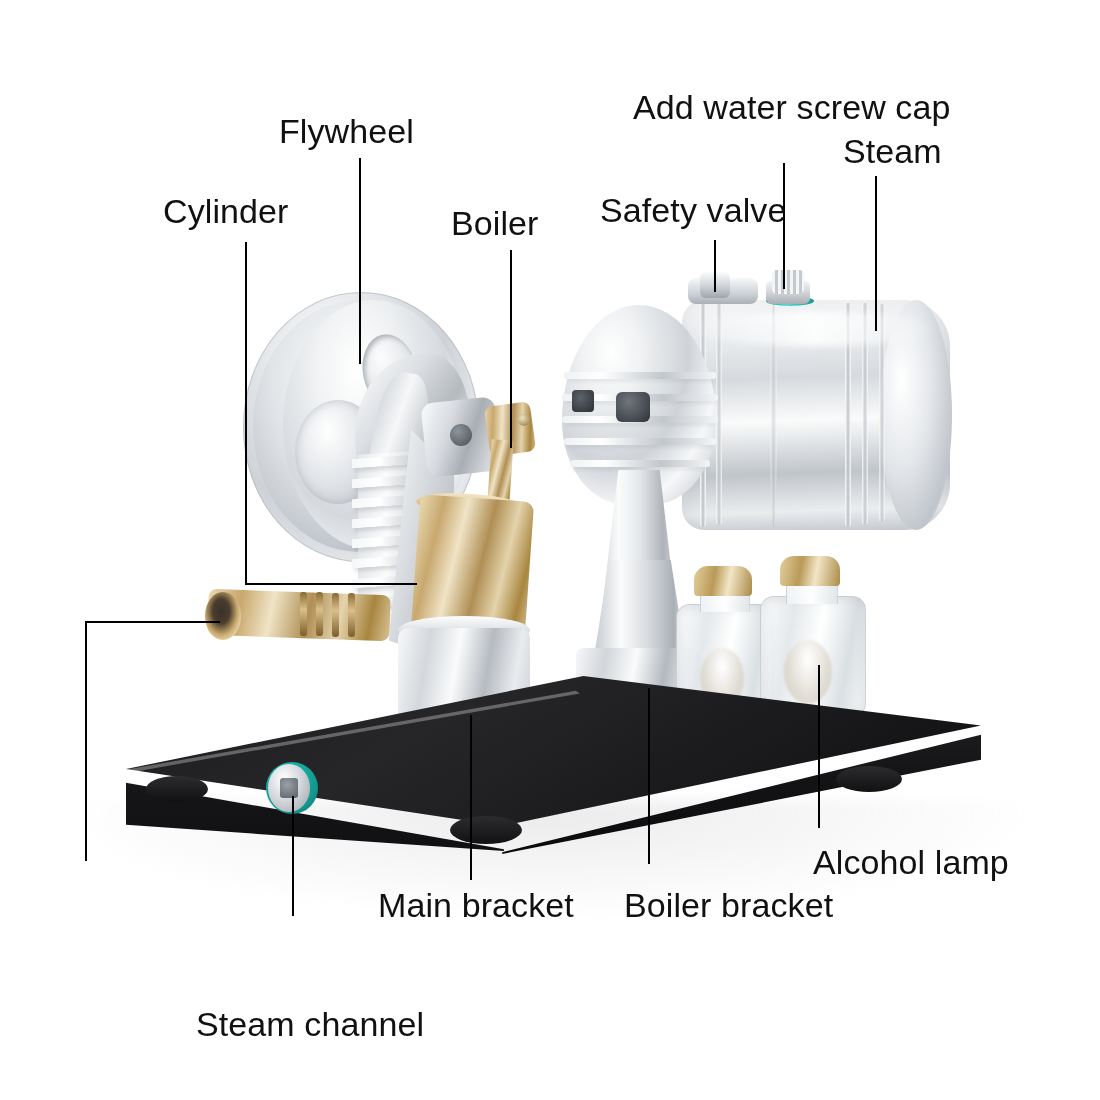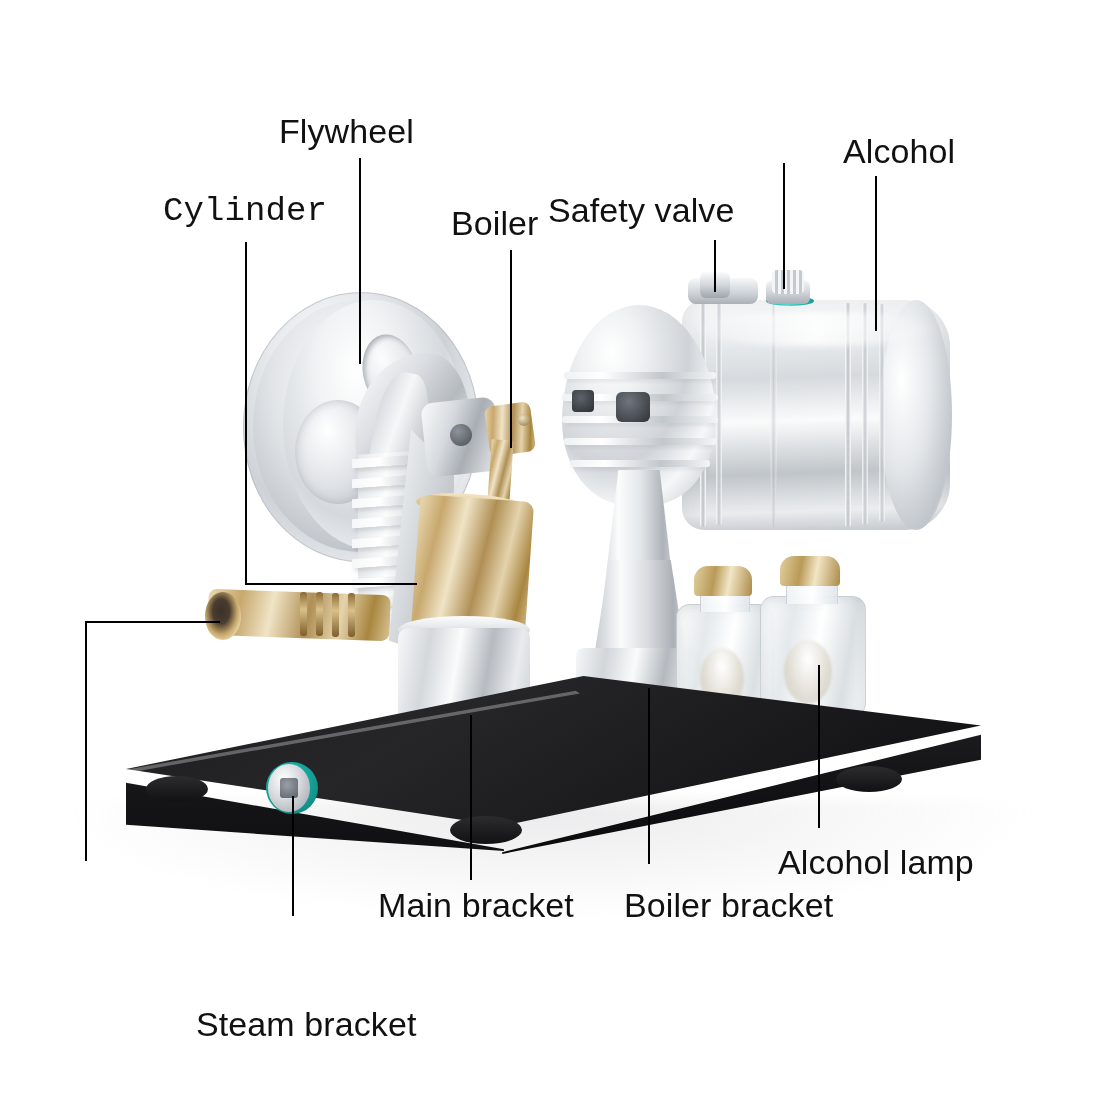--- a/index.html
+++ b/index.html
@@ -311,36 +311,37 @@
   <div class="lead h" style="left:85px;top:621px;width:135px;"></div>
 
   <div class="lead v" style="left:292px;top:796px;height:120px;"></div>
 
   <div class="lead v" style="left:470px;top:715px;height:165px;"></div>
 
   <div class="lead v" style="left:648px;top:688px;height:176px;"></div>
 
   <div class="lead v" style="left:818px;top:665px;height:163px;"></div>
 
-  <div class="label" style="left:163px;top:192px;font-family:Liberation Mono, monospace;">Cylinder</div>
+  <div class="label" style="left:163px;top:192px;">Cylinder</div>
 
   <div class="label" style="left:279px;top:112px;">Flywheel</div>
 
   <div class="label" style="left:451px;top:204px;">Boiler</div>
 
-  <div class="label" style="left:548px;top:191px;">Safety valve</div>
-
-
-  <div class="label" style="left:843px;top:132px;">Alcohol</div>
+  <div class="label" style="left:600px;top:191px;">Safety valve</div>
+
+  <div class="label" style="left:633px;top:88px;">Add water screw cap</div>
+
+  <div class="label" style="left:843px;top:132px;">Steam</div>
 
 
   <div class="label c" style="left:196px;top:929px;">
-    <div>Steam bracket</div>
+    <div>Steam channel</div>
     
   </div>
 
   <div class="label" style="left:378px;top:886px;">Main bracket</div>
 
   <div class="label" style="left:624px;top:886px;">Boiler bracket</div>
 
-  <div class="label" style="left:778px;top:843px;">Alcohol lamp</div>
+  <div class="label" style="left:813px;top:843px;">Alcohol lamp</div>
 
 </div>
 
 </body></html>

